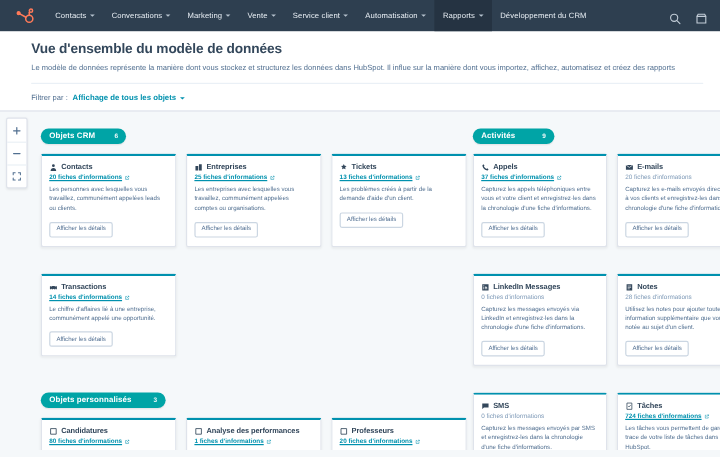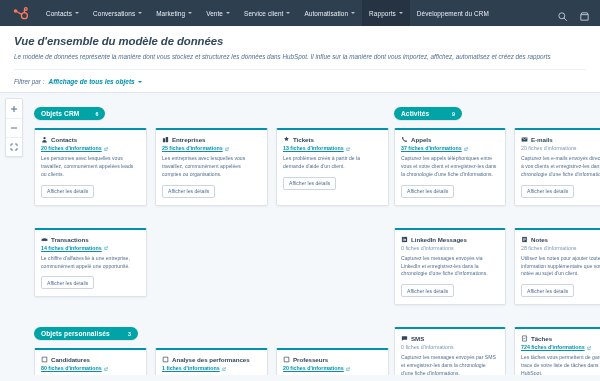--- a/index.html
+++ b/index.html
@@ -33,21 +33,21 @@
   .nav-caret {
     width: 0; height: 0; margin-left: 1px;
     border-left: 2.2px solid transparent;
     border-right: 2.2px solid transparent;
     border-top: 2.4px solid #b5c2ce;
   }
   .nav-right { margin-left: auto; display: flex; align-items: center; gap: 11px; padding-right: 2px; }
   .nav-ico { width: 11px; height: 11px; opacity: .92; }
 
   
-  .page-header { background: #fff; padding: 9px 14px 0 14px; font-style: italic; }
+  .page-header { background: #fff; padding: 9px 14px 0 26px; }
   .page-title { font-size: 11.4px; font-weight: bold; color: #33475b; letter-spacing: -.1px; }
   .page-desc {
     font-size: 6.3px; color: #516f90; margin-top: 6px;
     white-space: nowrap; overflow: hidden;
   }
   .filter-row {
     display: flex; align-items: center; gap: 4px;
     margin-top: 9px; padding-bottom: 7px;
     border-top: 1px solid #eaf0f6; padding-top: 8px;
   }

